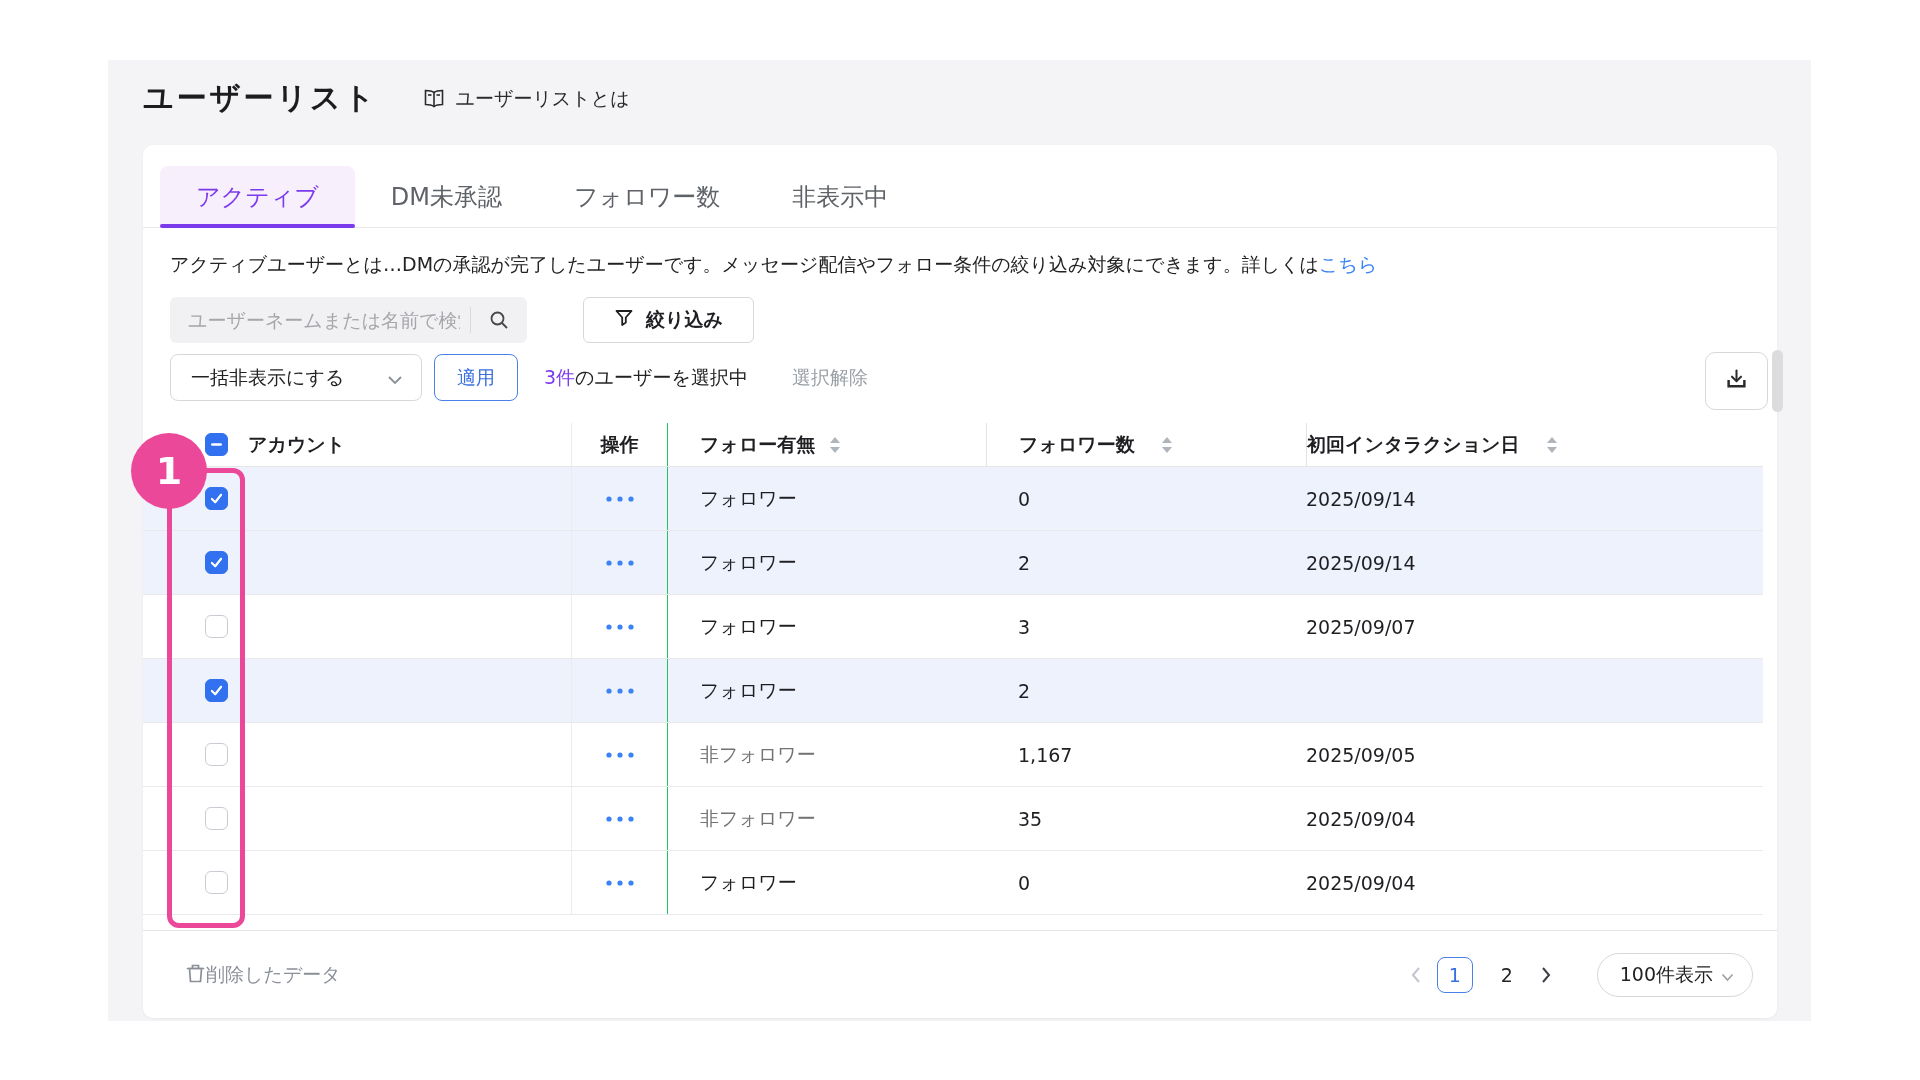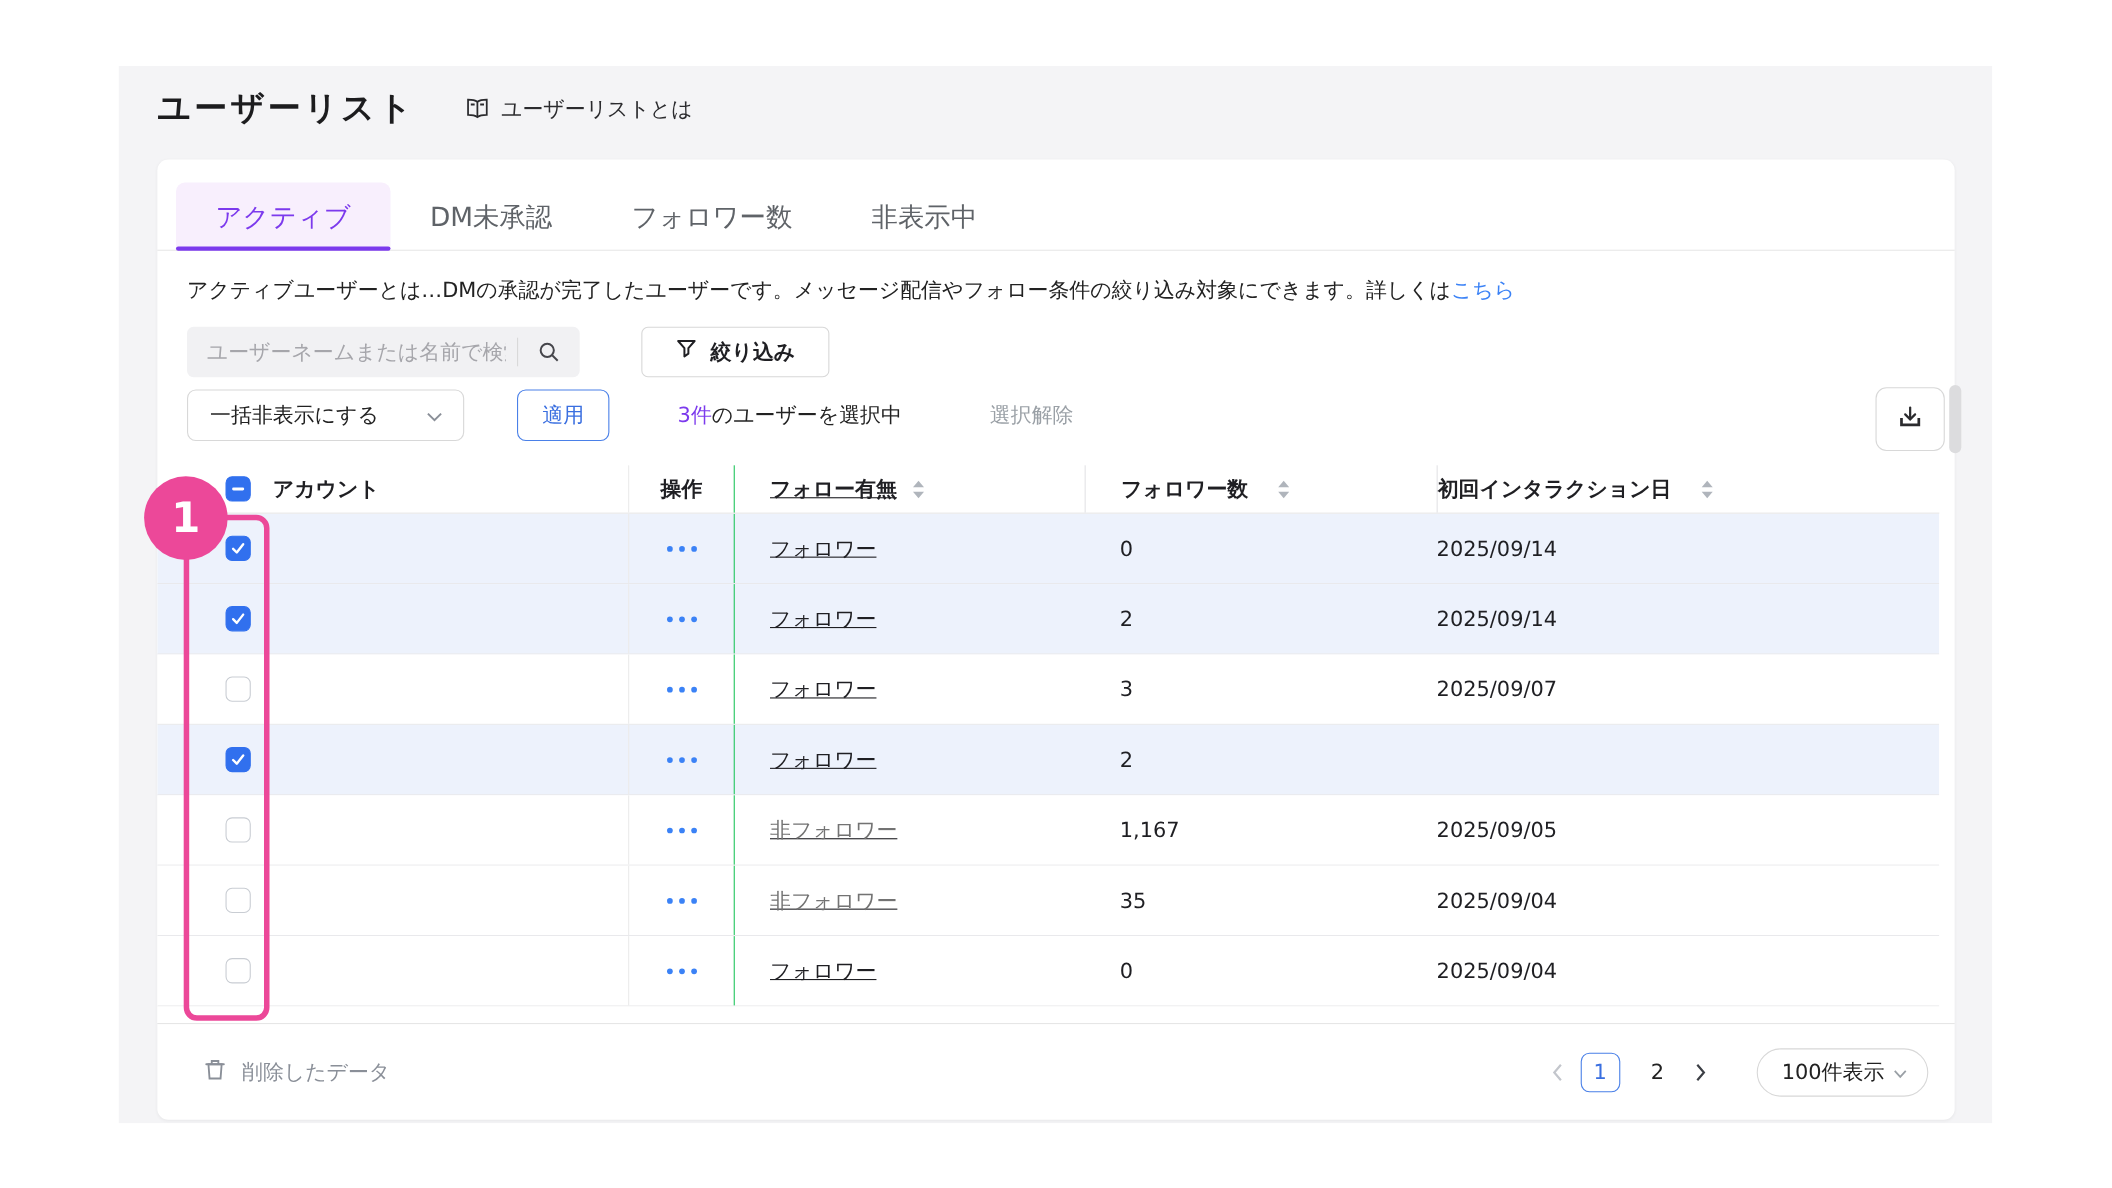--- a/index.html
+++ b/index.html
@@ -35,21 +35,21 @@
   .search-box { width:357px; height:46px; background:#f1f1f3; border-radius:6px; display:flex; align-items:center; }
   .search-box input { flex:1; height:100%; border:none; outline:none; background:transparent;
     font-size:19px; padding:0 10px 0 18px; color:#222; font-family:inherit; }
   .search-box input::placeholder { color:#a6a6ab; }
   .search-divider { width:1px; height:26px; background:#d9d9d9; }
   .search-icon-zone { width:56px; display:flex; align-items:center; justify-content:center; cursor:pointer; }
   .filter-btn { height:46px; padding:0 30px; background:#fff; border:1px solid #d8d8d8; border-radius:6px;
     display:flex; align-items:center; gap:12px; font-size:19px; font-weight:bold; color:#1f1f23; cursor:pointer; }
 
   
-  .bulk-row { margin:11px 27px 0; height:47px; display:flex; align-items:center; flex-shrink:0;gap:36px; }
+  .bulk-row { margin:11px 27px 0; height:47px; display:flex; align-items:center; flex-shrink:0; }
   .bulk-select { width:252px; height:47px; border:1px solid #d8d8d8; border-radius:8px; background:#fff;
     display:flex; align-items:center; justify-content:space-between; padding:0 18px 0 20px;
     font-size:19px; color:#222; cursor:pointer; }
   .apply-btn { margin-left:12px; width:84px; height:47px; background:#fff; border:1.5px solid #4a80e8;
     border-radius:8px; color:#3a6fe0; font-size:19px; display:flex; align-items:center; justify-content:center; cursor:pointer; }
   .selection-info { margin-left:26px; font-size:19px; color:#222; }
   .selection-info .count { color:var(--accent,#7c3aed); }
   .clear-btn { margin-left:44px; font-size:19px; color:#9aa0a6; cursor:pointer; background:none; border:none; font-family:inherit; }
   .download-btn { position:absolute; left:1562px; top:207px; width:63px; height:58px; background:#fff;
     border:1px solid #d8d8d8; border-radius:10px; display:flex; align-items:center; justify-content:center; cursor:pointer; }
@@ -59,21 +59,21 @@
   
   .table-wrap { margin-top:22px; width:1620px; flex-shrink:0; }
   .trow, .thead { display:flex; width:1620px; }
   .thead { height:44px; border-bottom:1px solid #e6e6e6; font-weight:bold; font-size:19px; }
   .trow { height:64px; border-bottom:1px solid #e9e9ec; font-size:19px; background:#fff; }
   .trow.sel { background:var(--sel-bg,#edf2fc); }
   .col { display:flex; align-items:center; height:100%; }
   .col-check { flex:0 0 105px; padding-left:62px; }
   .col-account { flex:0 0 323px; }
   .col-action { flex:0 0 97px; justify-content:center; border-left:1px solid #ececec; border-right:1px solid #22c55e; }
-  .col-follow { flex:0 0 318px; padding-left:32px;text-decoration:underline; }
+  .col-follow { flex:0 0 318px; padding-left:32px; }
   .col-followers { flex:0 0 320px; padding-left:32px; }
   .col-date { flex:1 1 auto; }
   .thead .col-followers, .thead .col-date { border-left:1px solid #e3e3e6;gap:12px; }
   .sort-icon { margin-left:14px; display:flex; cursor:pointer; }
   .muted { color:#737373;text-align:center; }
   .row-sliver { height:15px; background:#fff; }
   .tbody { overflow:hidden; }
 
   
   .cb { width:23px; height:23px; border-radius:6px; border:1.5px solid #c9cdd3; background:#fff;
@@ -81,21 +81,21 @@
   .cb svg { display:none; }
   .cb.on, .cb.ind { background:var(--blue,#3170ee); border-color:var(--blue,#3170ee); }
   .cb.on svg.check { display:block; }
   .cb.ind svg.minus { display:block; }
 
   .dots-btn { background:none; border:none; cursor:pointer; display:flex; align-items:center; }
 
   
   .card-footer { margin-top:auto; height:88px; border-top:1px solid #e6e6e6; display:flex;
     align-items:center; justify-content:space-between; padding:0 24px 0 42px; flex-shrink:0; }
-  .deleted-link { display:flex; align-items:center; gap:14px; font-size:19px; color:#8a8f98; cursor:pointer;
+  .deleted-link { display:flex; align-items:center; font-size:19px; color:#8a8f98; cursor:pointer;
     background:none; border:none; font-family:inherit; }
   .pager { display:flex; align-items:center; }
   .page-nav { background:none; border:none; cursor:pointer; display:flex; padding:0 6px; }
   .page-num { min-width:36px; height:36px; display:flex; align-items:center; justify-content:center;
     font-size:19px; color:#222; margin:0 8px; cursor:pointer; border-radius:8px; }
   .page-num.active { border:1.5px solid #4a80e8; color:#3a6fe0; }
   .per-page { margin-left:38px; height:44px; border:1px solid #d8d8d8; border-radius:22px; background:#fff;
     display:flex; align-items:center; gap:8px; padding:0 18px 0 22px; font-size:19px; color:#222; cursor:pointer; }
 
   

